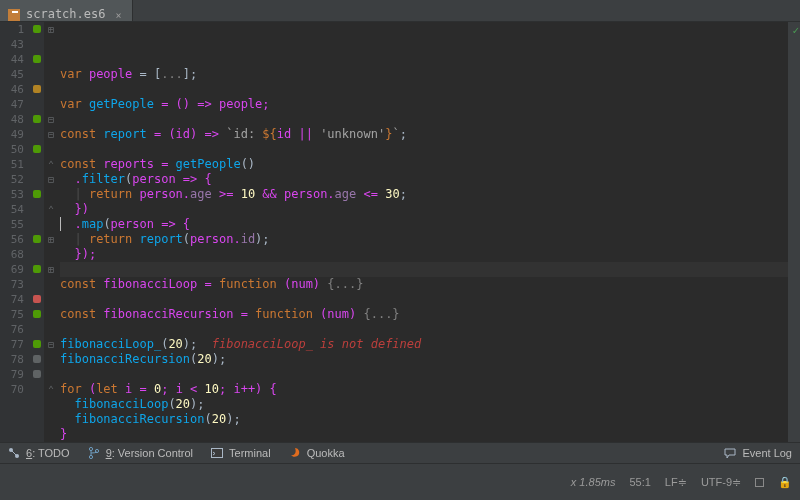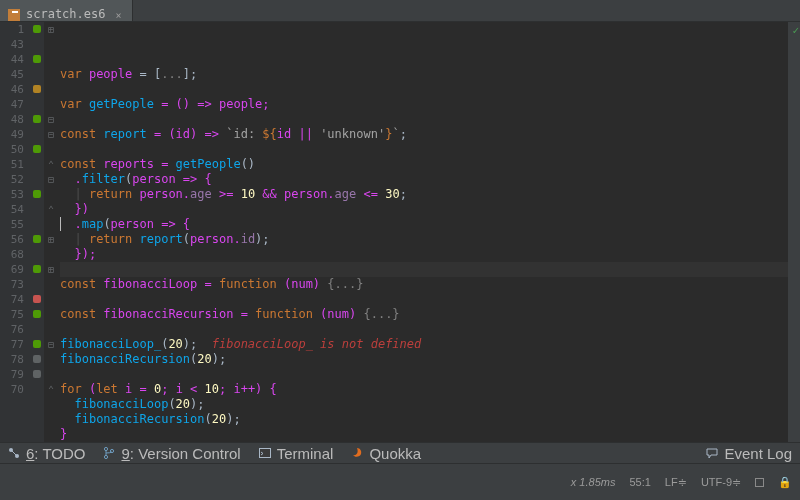--- a/index.html
+++ b/index.html
@@ -112,21 +112,21 @@
   .toolbar {
     height: 22px;
     background: #3c3f41;
     border-top: 1px solid #2d2f30;
     display: flex;
     align-items: center;
     padding: 0 8px;
     gap: 18px;
     color: #bbbbbb;
     font-family: "Segoe UI", "Helvetica Neue", sans-serif;
-    font-size: 15px;
+    font-size: 11px;
   }
   .tool-item { display: flex; align-items: center; gap: 6px; cursor: pointer; }
   .tool-item u { text-decoration: underline; }
   .toolbar .spacer { flex: 1; }
   
   .statusbar {
     height: 37px;
     background: #3c3f41;
     border-top: 1px solid #2d2f30;
     display: flex;

